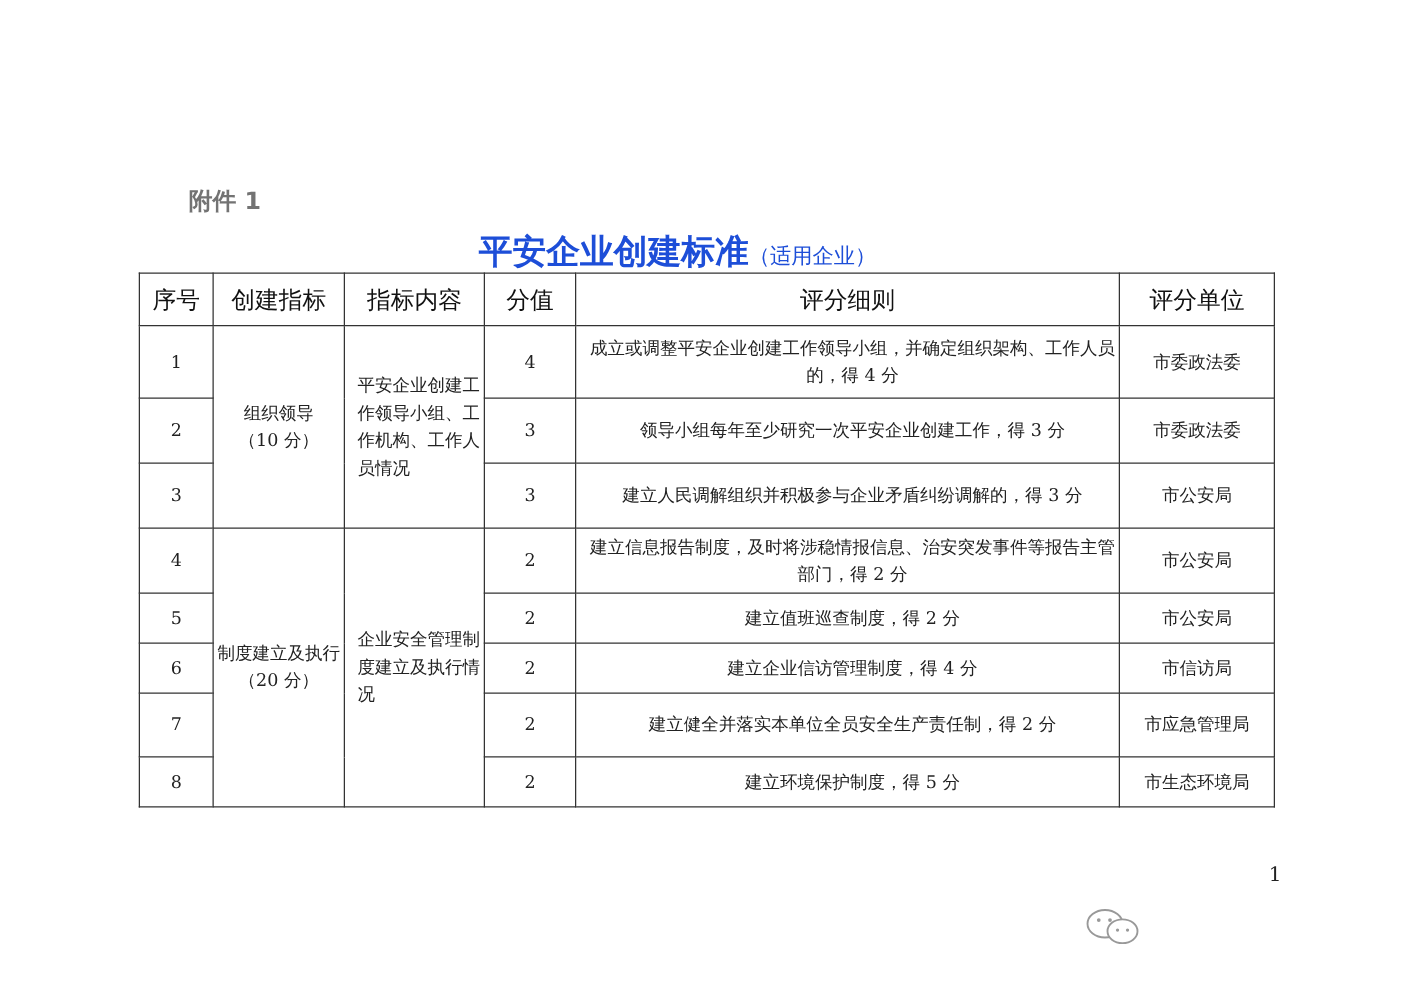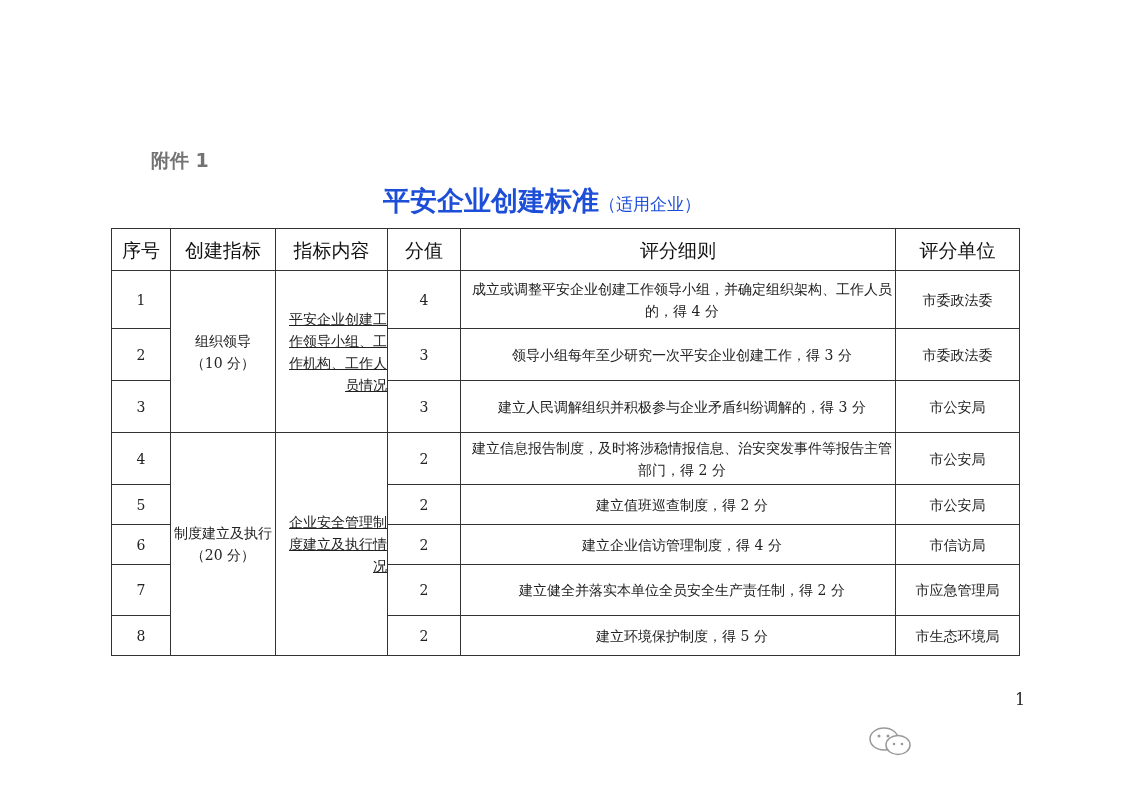--- a/index.html
+++ b/index.html
@@ -1,24 +1,24 @@
 <!DOCTYPE html>
 <html><head>
 <meta charset="utf-8">
 <style>
   html, body { margin:0; padding:0; background:#fff; }
   body { width:1123px; height:794px; position:relative; overflow:hidden; font-family:"DejaVu Serif", serif; color:#222; }
   .attachment { position:absolute; left:107px; top:148px; font-family:"DejaVu Sans", sans-serif; font-weight:bold; font-size:19px; color:#737373;margin-left:44px; }
   .title { position:absolute; left:383px; top:183px; font-family:"DejaVu Sans", sans-serif; font-size:27px; font-weight:bold; color:#1d4ed8; white-space:nowrap; }
   .title .sub { font-size:17px; font-weight:normal; font-family:"DejaVu Serif", serif; }
-  table { position:absolute; left:111px; top:228px; border-collapse:collapse; table-layout:fixed; width:908px;padding-left:47px; }
+  table { position:absolute; left:111px; top:218px; border-collapse:collapse; table-layout:fixed; width:908px;padding-left:47px; }
   td, th { border:1.5px solid #333; padding:0; text-align:center; vertical-align:middle; font-size:14px; line-height:22px; }
   th { font-family:"DejaVu Sans", sans-serif; font-weight:normal; font-size:19px; height:41px; color:#111; }
   td.detail { text-align:center; padding-left:8px; }
-  td.content { text-align:right; padding-left:10px;text-decoration:underline; }
+  td.content { text-align:left; padding-left:10px; }
   .page-num { position:absolute; left:1015px; top:690px; font-size:16px; }
   .watermark { position:absolute; left:868px; top:726px; display:flex; align-items:center; color:#888; font-family:"DejaVu Sans", sans-serif; font-size:24px; }
   .watermark svg { margin-right:6px; }
 </style>
 </head>
 <body>
 
 <div class="attachment">附件 1</div>
 <div class="title"><span>平安企业创建标准</span><span class="sub">（适用企业）</span></div>
 

